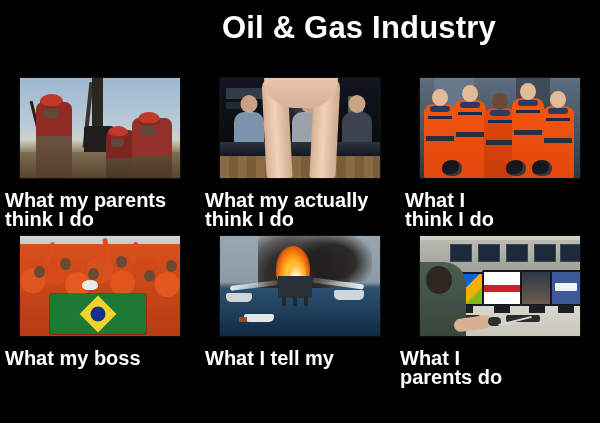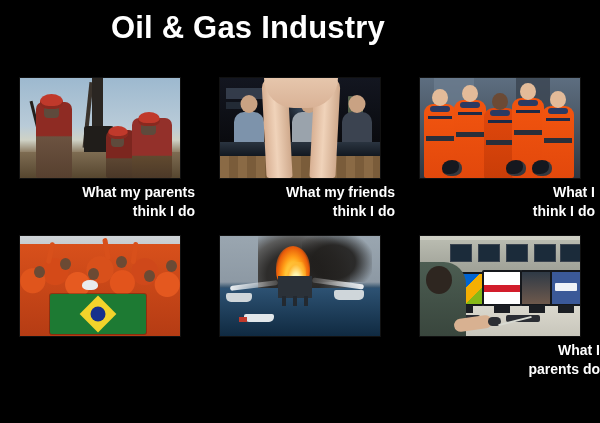--- a/index.html
+++ b/index.html
@@ -18,21 +18,21 @@
     position: relative;
     width: 600px;
     height: 423px;
     background: #000000;
   }
   .meme-title {
     position: absolute;
     top: 8px;
     left: 0;
     width: 496px;
-    text-align: center;
+    text-align: right;
     color: #ffffff;
     font-size: 31px;
     font-weight: bold;
     letter-spacing: 0.2px;
     line-height: 40px;
   }
   .grid {
     position: absolute;
     top: 78px;
     left: 0;
@@ -50,25 +50,25 @@
   }
   .photo {
     position: relative;
     width: 160px;
     height: 100px;
     overflow: hidden;
     background: #0d0d0d;
     box-shadow: 0 0 0 1px #111;
   }
   .caption {
-    margin-top: 5px;
+    margin-top: 13px;
     width: 190px;
-    text-align: right;
+    text-align: left;
     color: #ffffff;
-    font-size: 14px;
+    font-size: 20px;
     font-weight: bold;
     line-height: 19px;
   }
   .cell-5 .caption { width: 200px; }
 
   
   .layer { position: absolute; }
 
   
   .p1 { background: linear-gradient(#9db9cf 0%, #b9cbd8 48%, #cfd2c6 62%, #8f7f66 74%, #6d5b45 100%); }
@@ -250,21 +250,21 @@
         <div class="man m3">
             <div class="m-body"></div>
             <div class="m-head"></div>
           </div>
         <div class="layer beer"></div>
         <div class="layer leg leg-l"></div>
         <div class="layer leg leg-r"></div>
         <div class="layer hip"></div>
       </div>
       <div class="caption">
-        <div>What my friends</div>
+        <div>What my actually</div>
         <div>think I do</div>
       </div>
     </div>
 
     <div class="cell cell-2">
       <div class="photo p3">
         <div class="layer drape"></div>
         <div class="layer drape2"></div>
         <div class="astro a1">
             <div class="a-head"></div>
@@ -318,20 +318,21 @@
         <div class="arm" style="left:28px; top:6px; transform:rotate(12deg);"></div>
         <div class="arm" style="left:84px; top:2px; transform:rotate(-10deg);"></div>
         <div class="arm" style="left:112px; top:6px; transform:rotate(8deg);"></div>
         <div class="whitehat"></div>
         <div class="layer flag">
             <div class="rhomb"></div>
             <div class="globe"></div>
           </div>
       </div>
       <div class="caption">
+        <div>What my boss</div>
       </div>
     </div>
 
     <div class="cell cell-4">
       <div class="photo p5">
         <div class="layer smoke"></div>
         <div class="layer smoke2"></div>
         <div class="layer flame"></div>
         <div class="layer flame2"></div>
         <div class="layer sea"></div>
@@ -340,20 +341,21 @@
           <div class="rig-leg" style="left:15px;"></div>
           <div class="rig-leg" style="left:26px;"></div>
         </div>
         <div class="spray s1"></div>
         <div class="spray s2"></div>
         <div class="boat b1"></div>
         <div class="boat b2"></div>
         <div class="boat b3"></div>
       </div>
       <div class="caption">
+        <div>What I tell my</div>
       </div>
     </div>
 
     <div class="cell cell-5">
       <div class="photo p6">
         <div class="layer backrow"></div>
         <div class="bmon" style="left:30px;"></div>
         <div class="bmon" style="left:58px;"></div>
         <div class="bmon" style="left:86px;"></div>
         <div class="bmon" style="left:114px;"></div>

